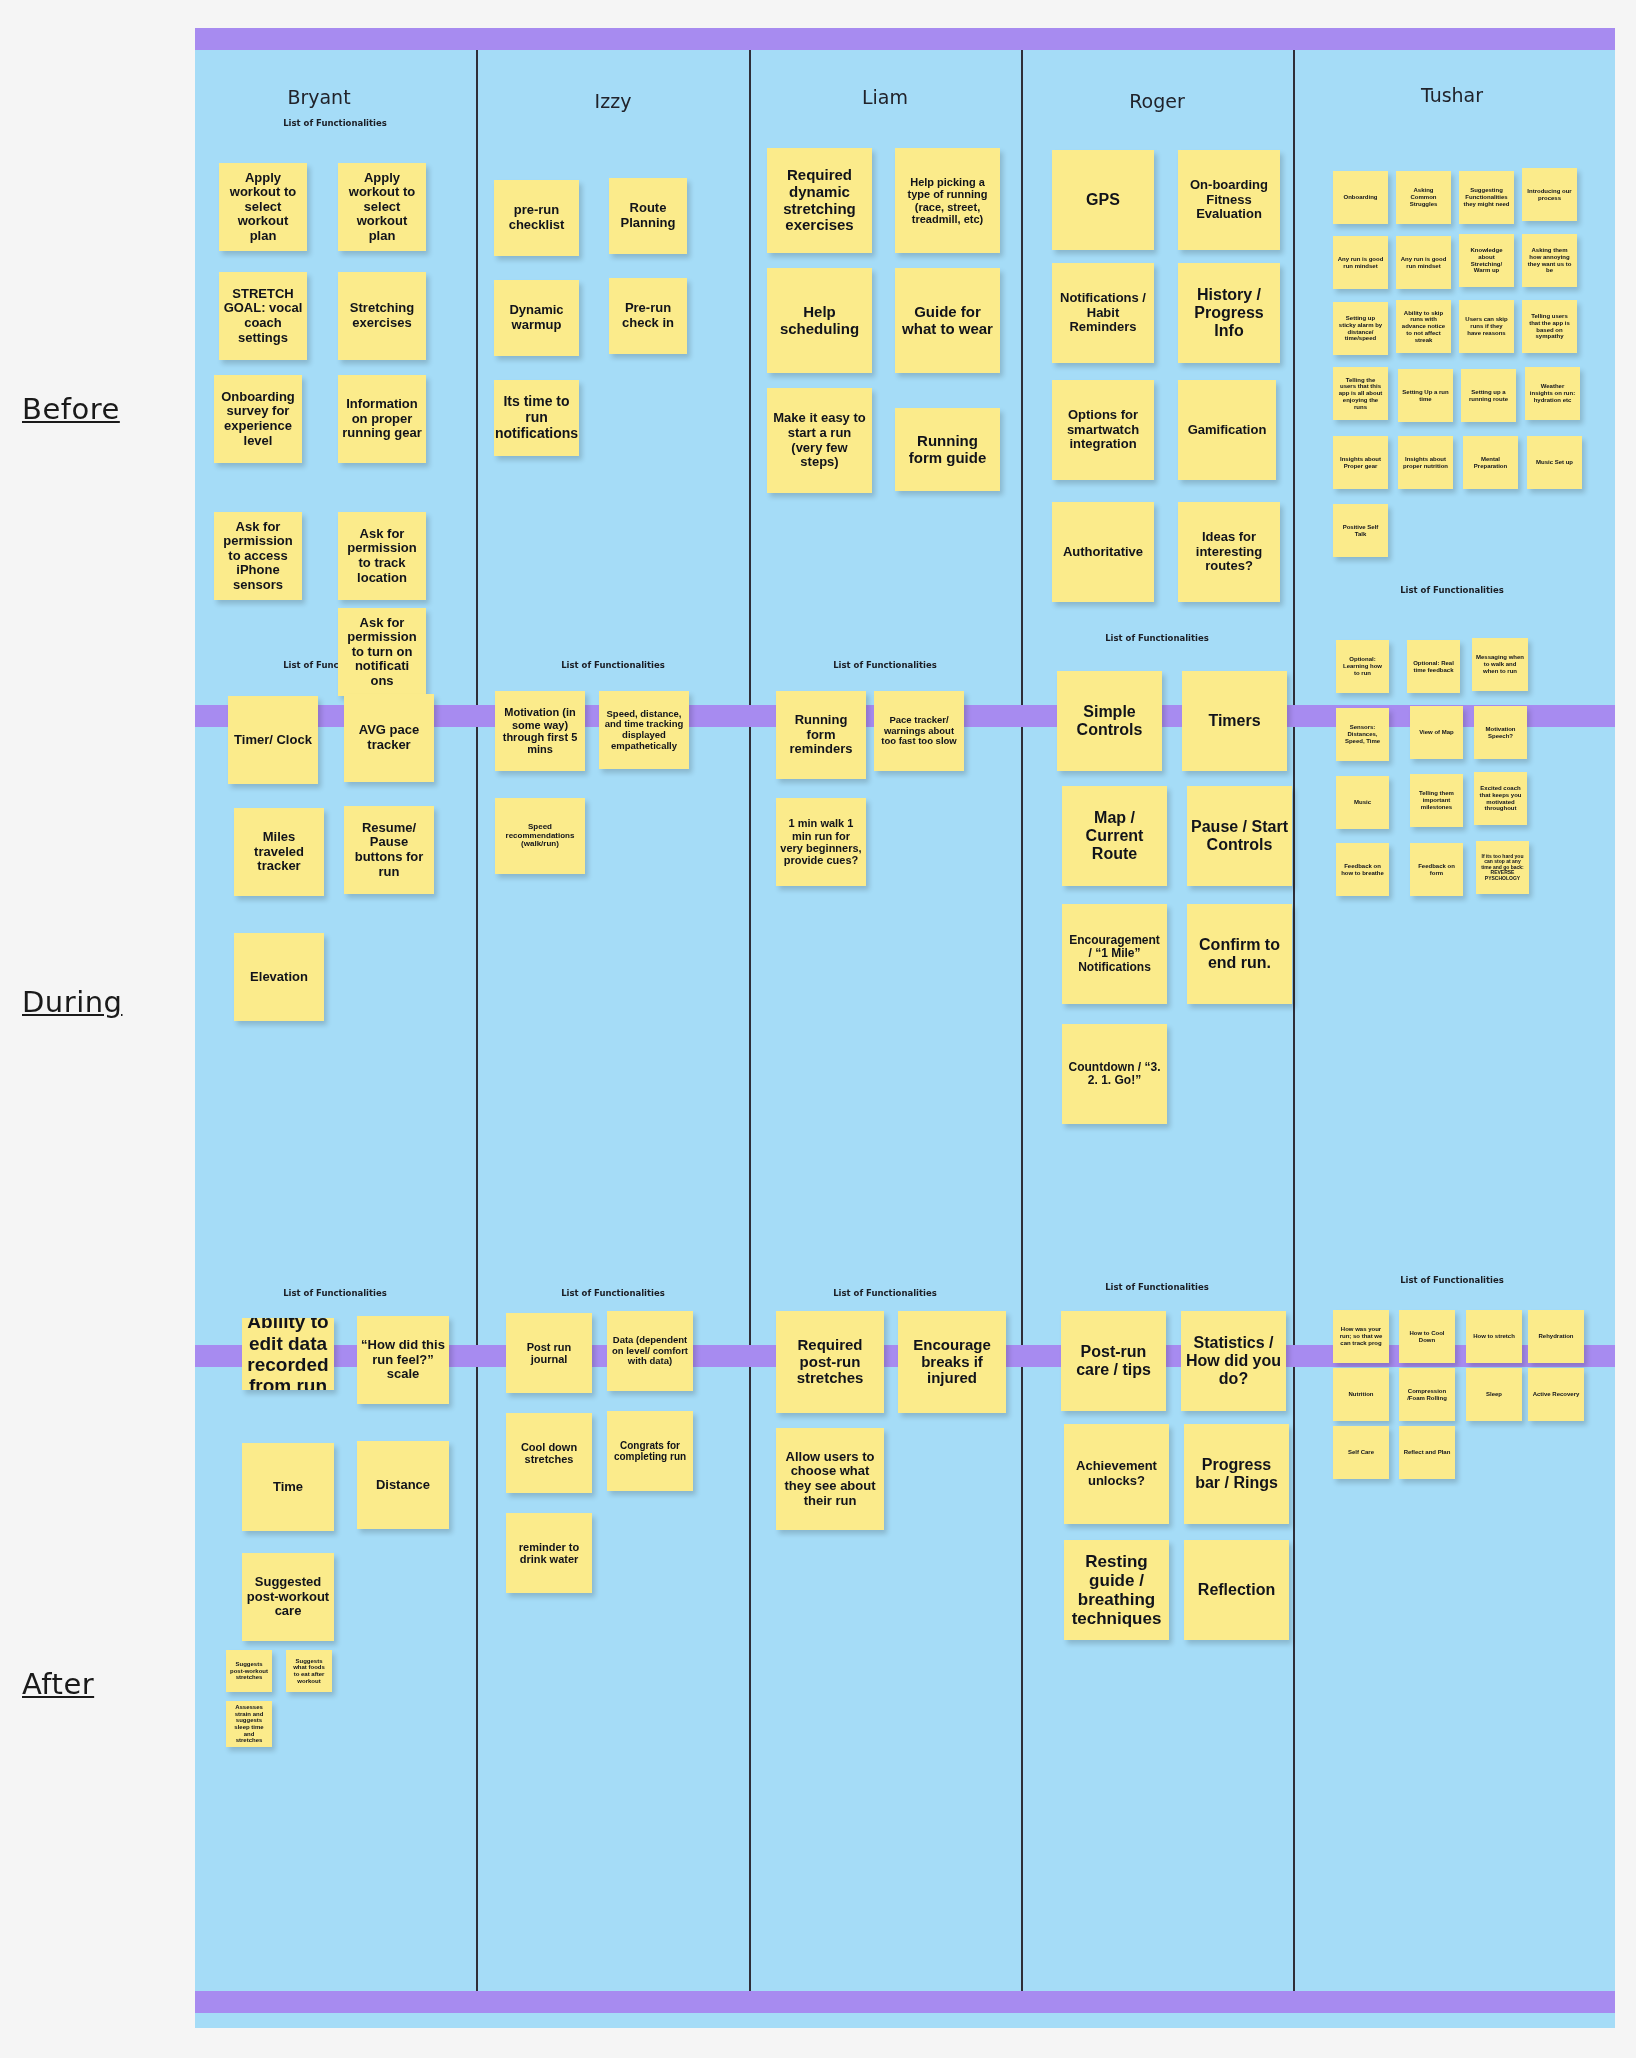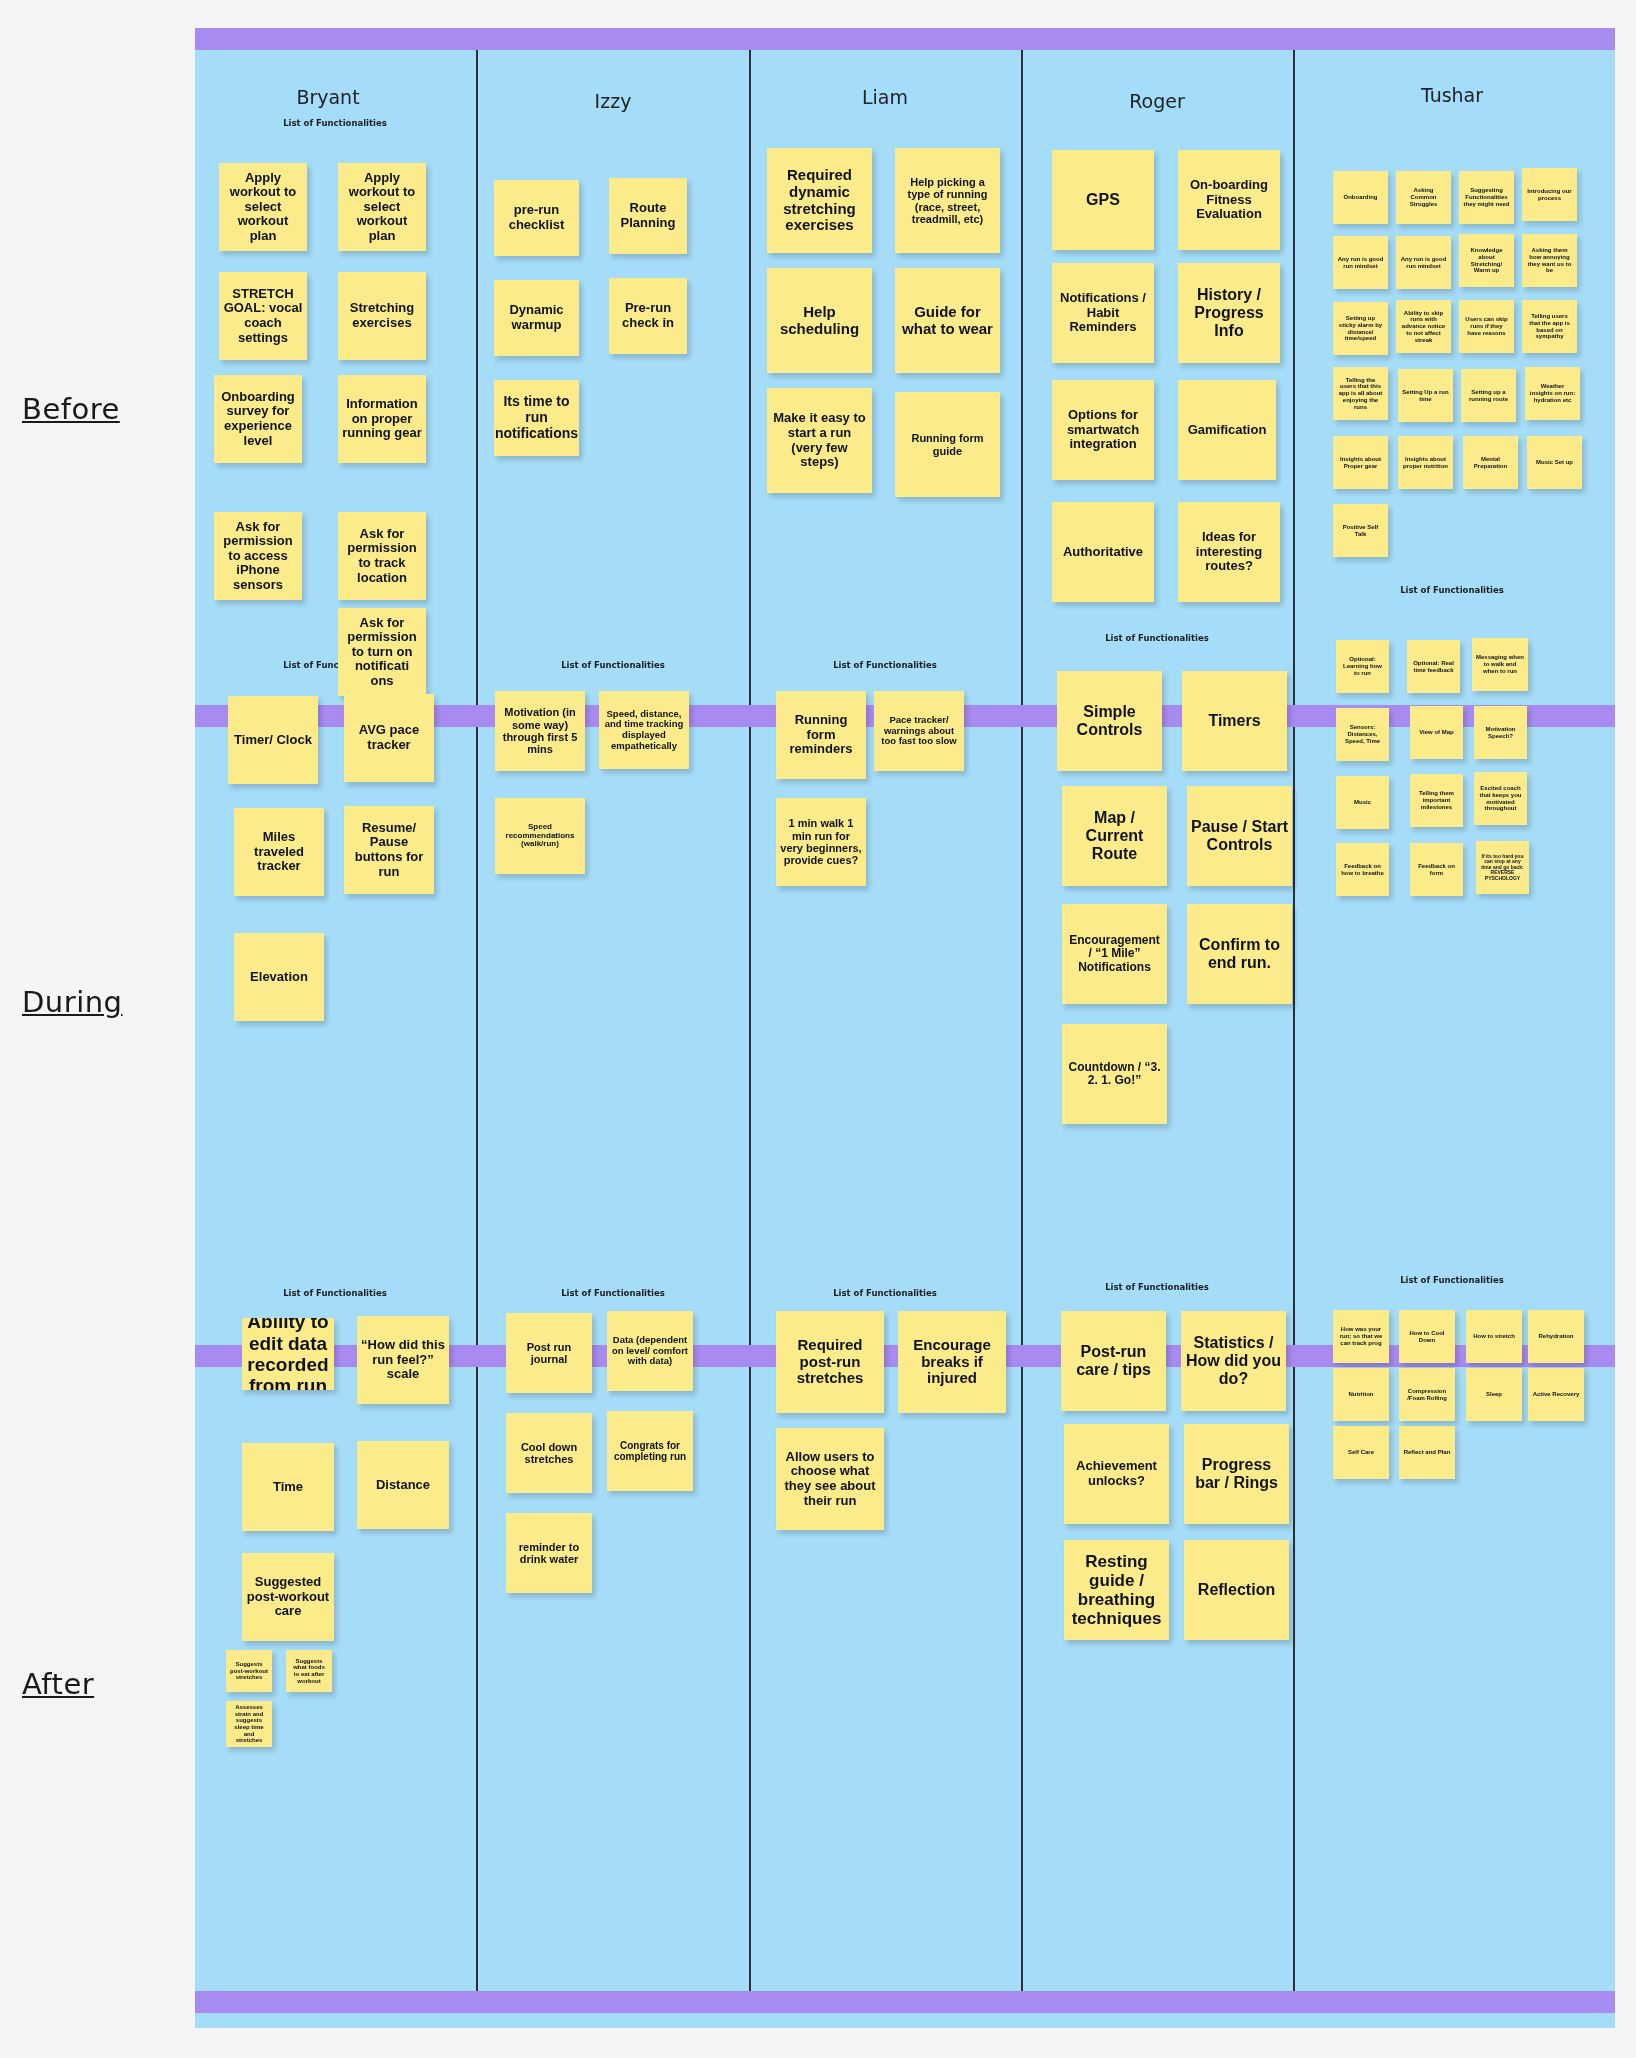--- a/index.html
+++ b/index.html
@@ -113,21 +113,21 @@
     <div class="vdiv" style="left:281px; top:699px;  height:618px"></div>
     <div class="vdiv" style="left:554px; top:699px;  height:618px"></div>
     <div class="vdiv" style="left:826px; top:699px;  height:618px"></div>
     <div class="vdiv" style="left:1098px;top:699px;  height:618px"></div>
 
     <div class="vdiv" style="left:281px; top:1339px; height:624px"></div>
     <div class="vdiv" style="left:554px; top:1339px; height:624px"></div>
     <div class="vdiv" style="left:826px; top:1339px; height:624px"></div>
     <div class="vdiv" style="left:1098px;top:1339px; height:624px"></div>
 
-    <div class="persona-name" style="left:133px;  top:58px">Bryant</div>
+    <div class="persona-name" style="left:124px;  top:58px">Bryant</div>
     <div class="persona-name" style="left:418px;  top:62px">Izzy</div>
     <div class="persona-name" style="left:690px;  top:58px">Liam</div>
     <div class="persona-name" style="left:962px;  top:62px">Roger</div>
     <div class="persona-name" style="left:1257px; top:56px">Tushar</div>
 
     <div class="list-caption" style="left:140px;  top:90px">List of Functionalities</div>
     <div class="list-caption" style="left:140px;  top:632px">List of Functionalities</div>
     <div class="list-caption" style="left:418px;  top:632px">List of Functionalities</div>
     <div class="list-caption" style="left:690px;  top:632px">List of Functionalities</div>
     <div class="list-caption" style="left:962px;  top:605px">List of Functionalities</div>
@@ -152,21 +152,21 @@
     <div class="note" style="left:414px; top:150px; width:78px; height:76px; font-size:13px">Route Planning</div>
     <div class="note" style="left:299px; top:252px; width:85px; height:76px; font-size:13px">Dynamic warmup</div>
     <div class="note" style="left:414px; top:250px; width:78px; height:76px; font-size:13px">Pre-run check in</div>
     <div class="note" style="left:299px; top:352px; width:85px; height:76px; font-size:14px">Its time to run notifications</div>
 
     <div class="note" style="left:572px; top:120px; width:105px; height:105px; font-size:15px">Required dynamic stretching exercises</div>
     <div class="note" style="left:700px; top:120px; width:105px; height:105px; font-size:11px">Help picking a type of running (race, street, treadmill, etc)</div>
     <div class="note" style="left:572px; top:240px; width:105px; height:105px; font-size:15px">Help scheduling</div>
     <div class="note" style="left:700px; top:240px; width:105px; height:105px; font-size:15px">Guide for what to wear</div>
     <div class="note" style="left:572px; top:360px; width:105px; height:105px; font-size:13px">Make it easy to start a run (very few steps)</div>
-    <div class="note" style="left:700px; top:364px; width:105px; height:105px; font-size:11px">Running form guide</div>
+    <div class="note" style="left:700px; top:380px; width:105px; height:83px; font-size:15px">Running form guide</div>
 
     <div class="note" style="left:857px; top:122px; width:102px; height:100px; font-size:16px">GPS</div>
     <div class="note" style="left:983px; top:122px; width:102px; height:100px; font-size:13px">On-boarding Fitness Evaluation</div>
     <div class="note" style="left:857px; top:235px; width:102px; height:100px; font-size:13px">Notifications / Habit Reminders</div>
     <div class="note" style="left:983px; top:235px; width:102px; height:100px; font-size:16px">History / Progress Info</div>
     <div class="note" style="left:857px; top:352px; width:102px; height:100px; font-size:13px">Options for smartwatch integration</div>
     <div class="note" style="left:983px; top:352px; width:98px; height:100px; font-size:13px">Gamification</div>
     <div class="note" style="left:857px; top:474px; width:102px; height:100px; font-size:13px">Authoritative</div>
     <div class="note" style="left:983px; top:474px; width:102px; height:100px; font-size:13px">Ideas for interesting routes?</div>
 

